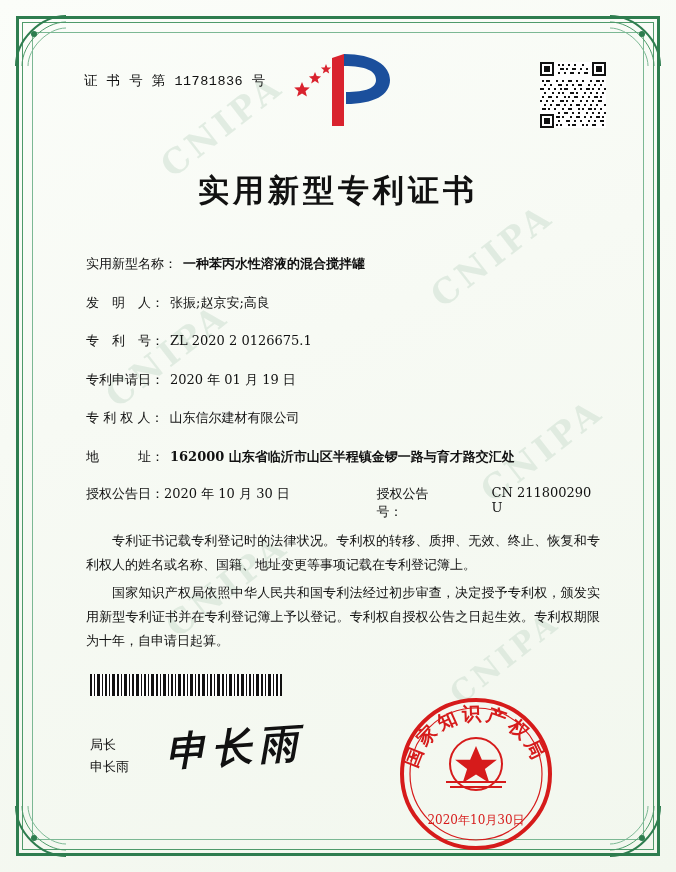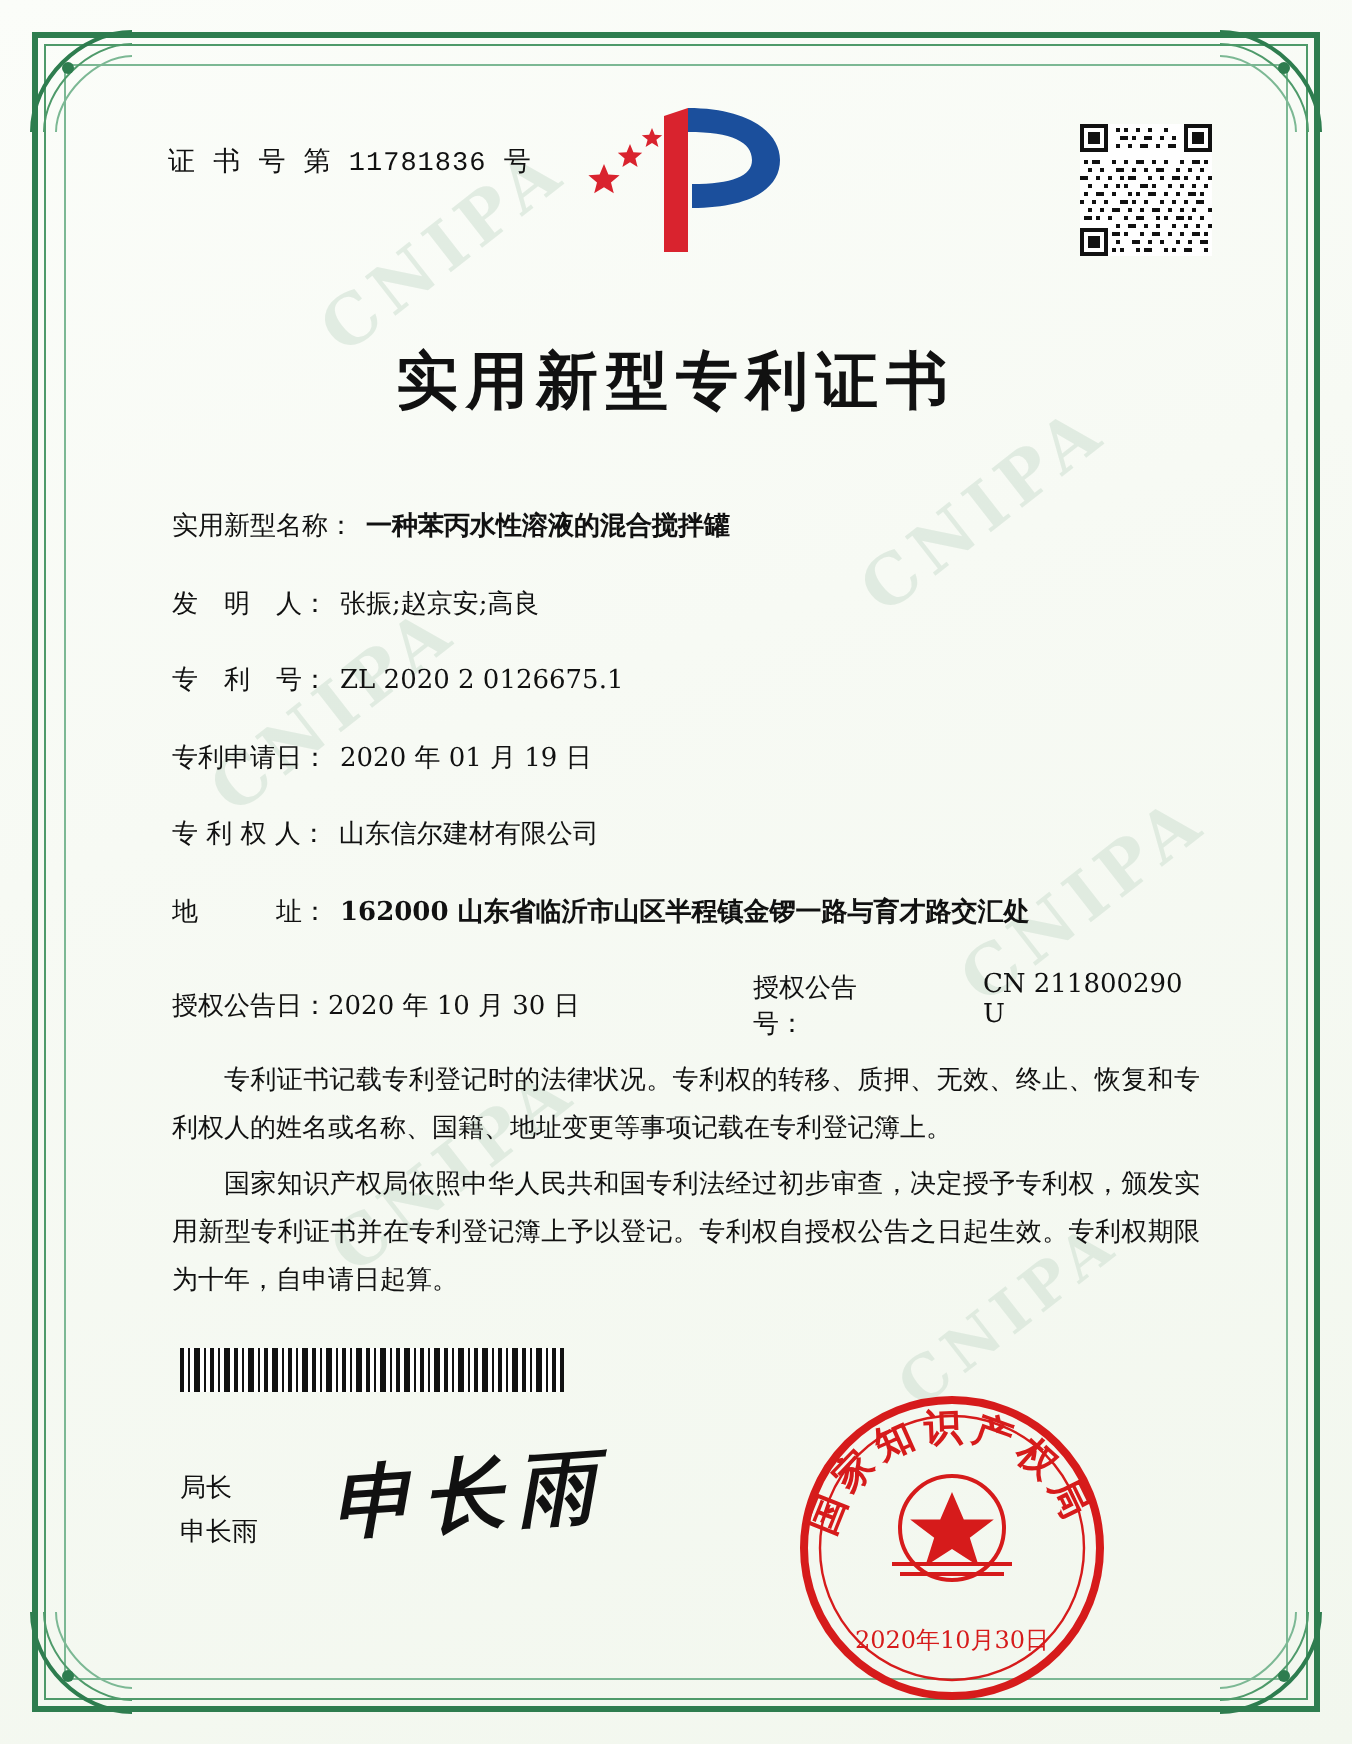--- a/index.html
+++ b/index.html
@@ -151,21 +151,21 @@
     flex: 0 0 auto;
   }
   .field .val {
     margin-left: 6px;
     flex: 1 1 auto;
   }
   .field.wide .val { max-width: 430px; font-weight: bold; }
 
   .field-row2 {
     display: flex;
-    align-items: center;
+    align-items: flex-start;
     margin-bottom: 7px;
     font-size: 13px;
     color: #111;
     font-family: "DejaVu Serif", "Liberation Serif", serif;
   }
   .field-row2 .col-a { width: 300px; display: flex; }
   .field-row2 .col-b { display: flex; gap: 40px; }
 
   .paragraphs {
     margin-top: 8px;

